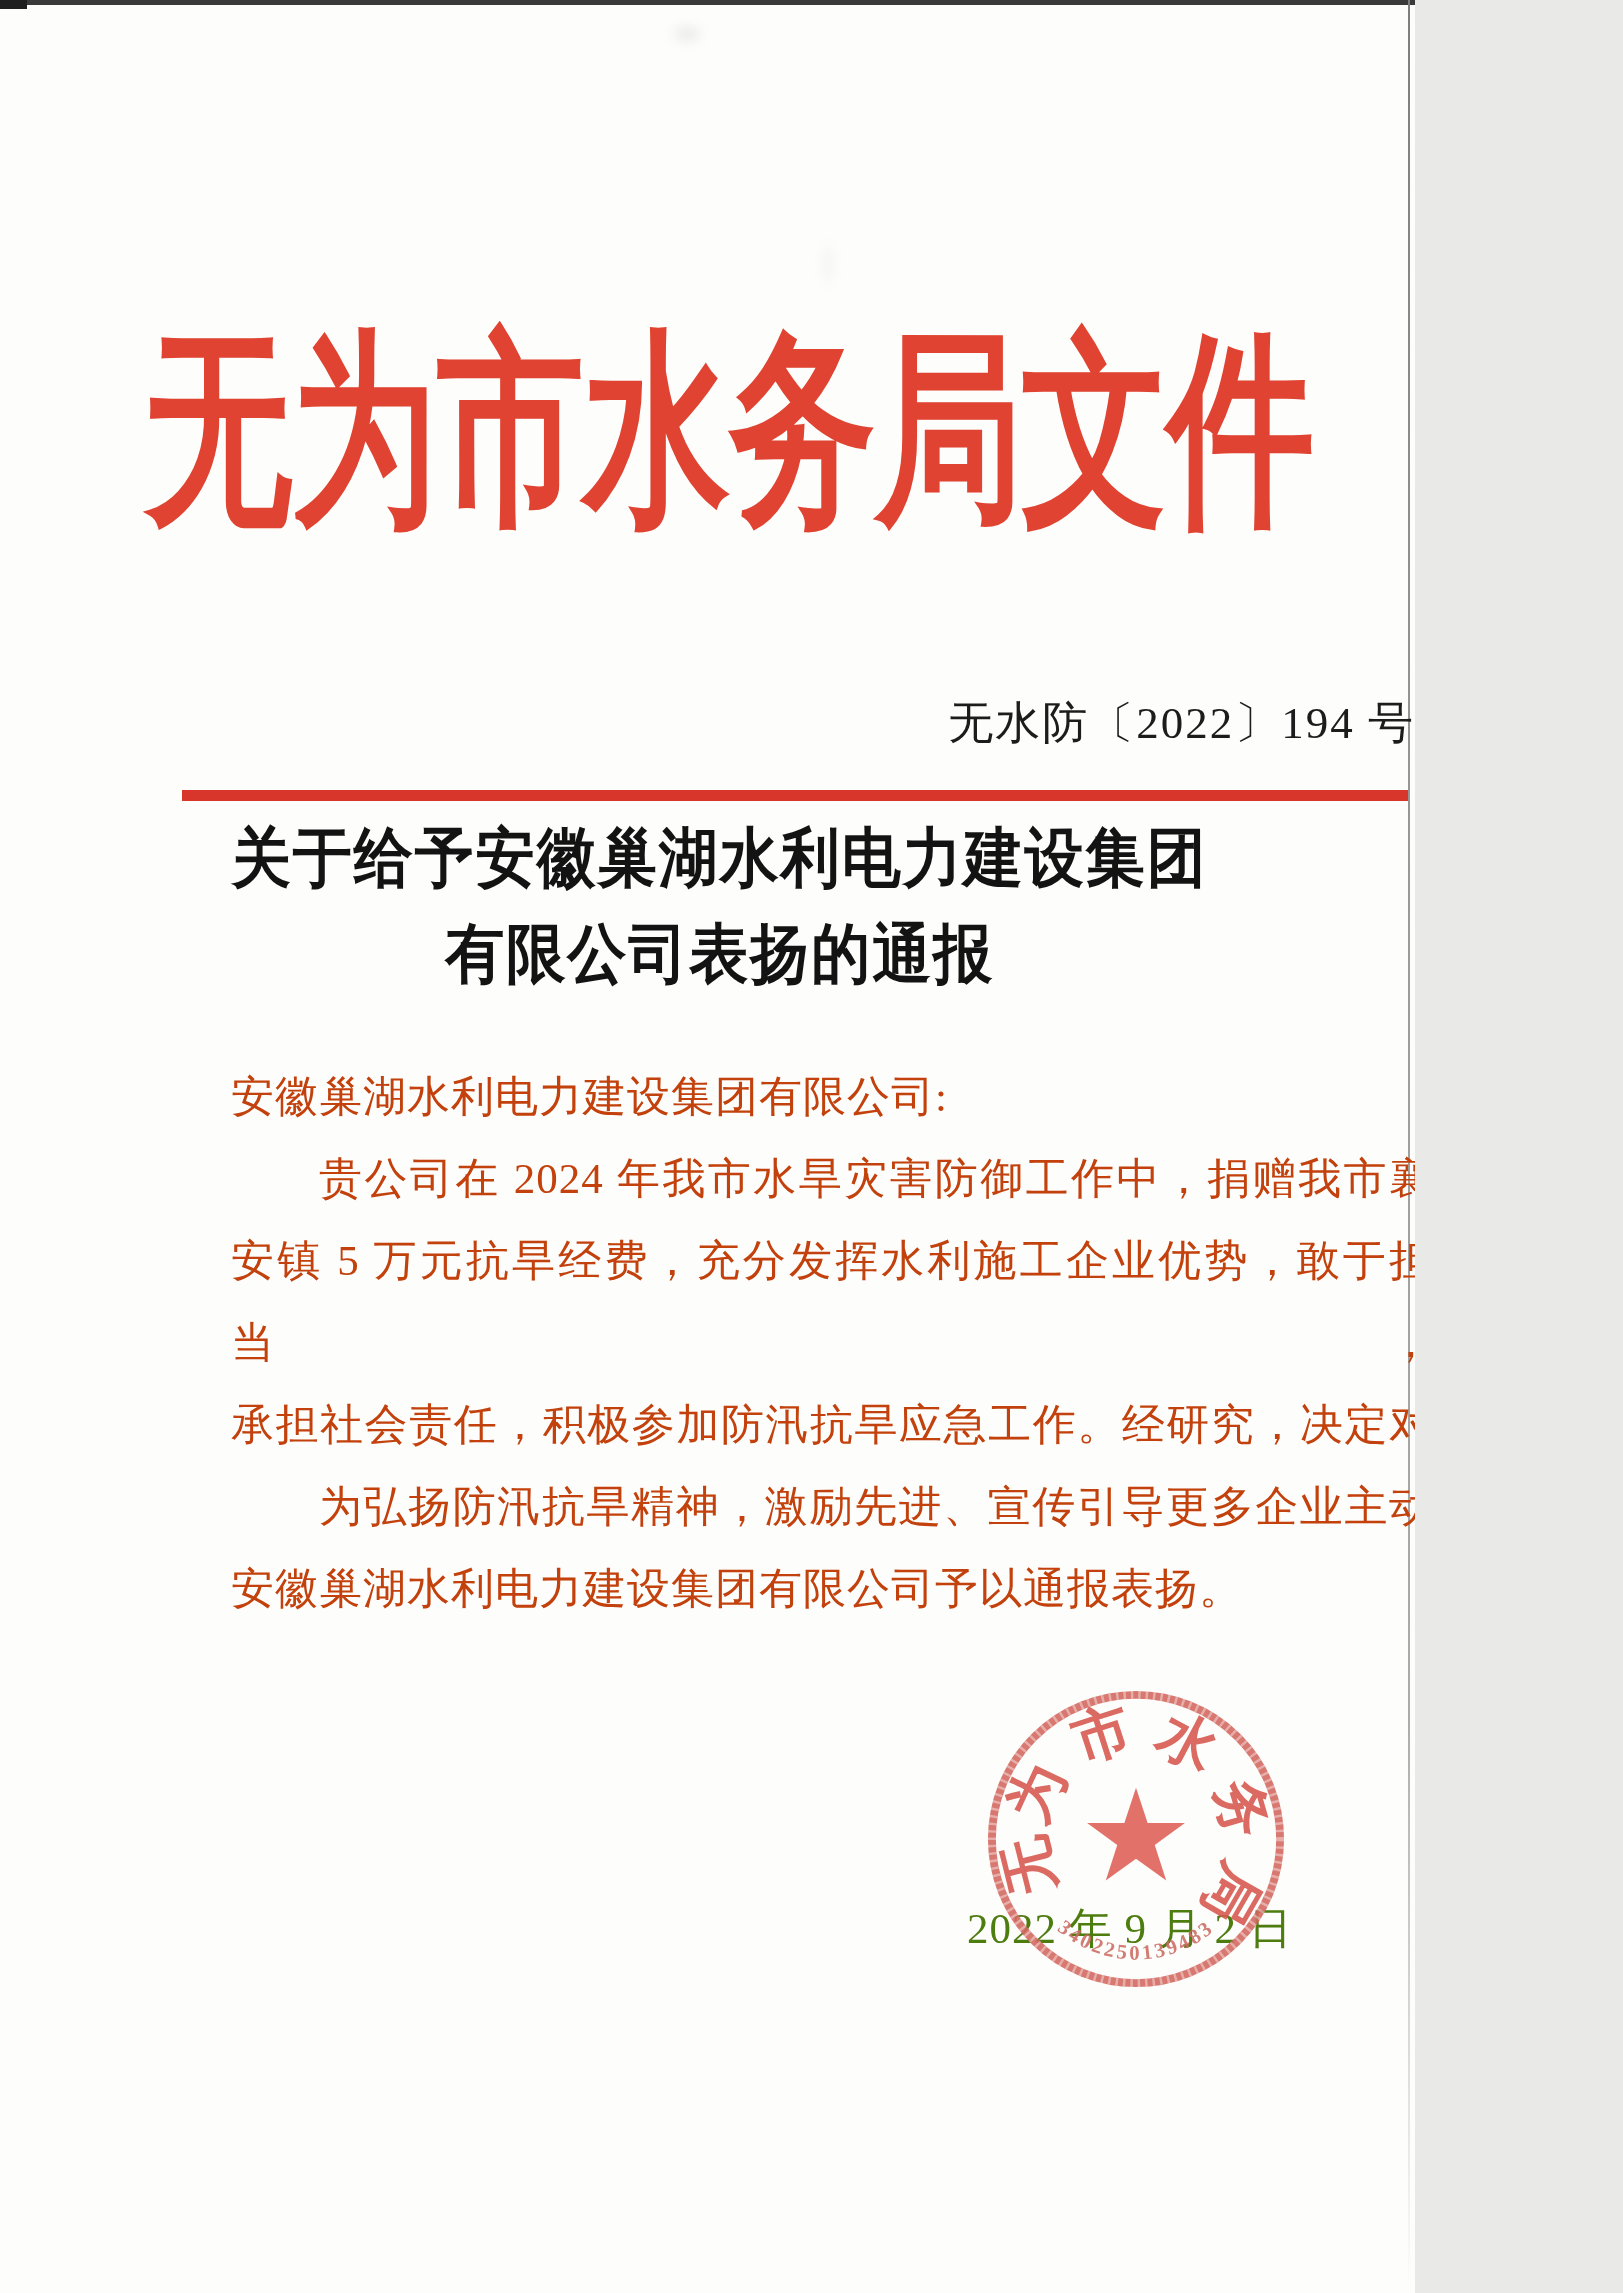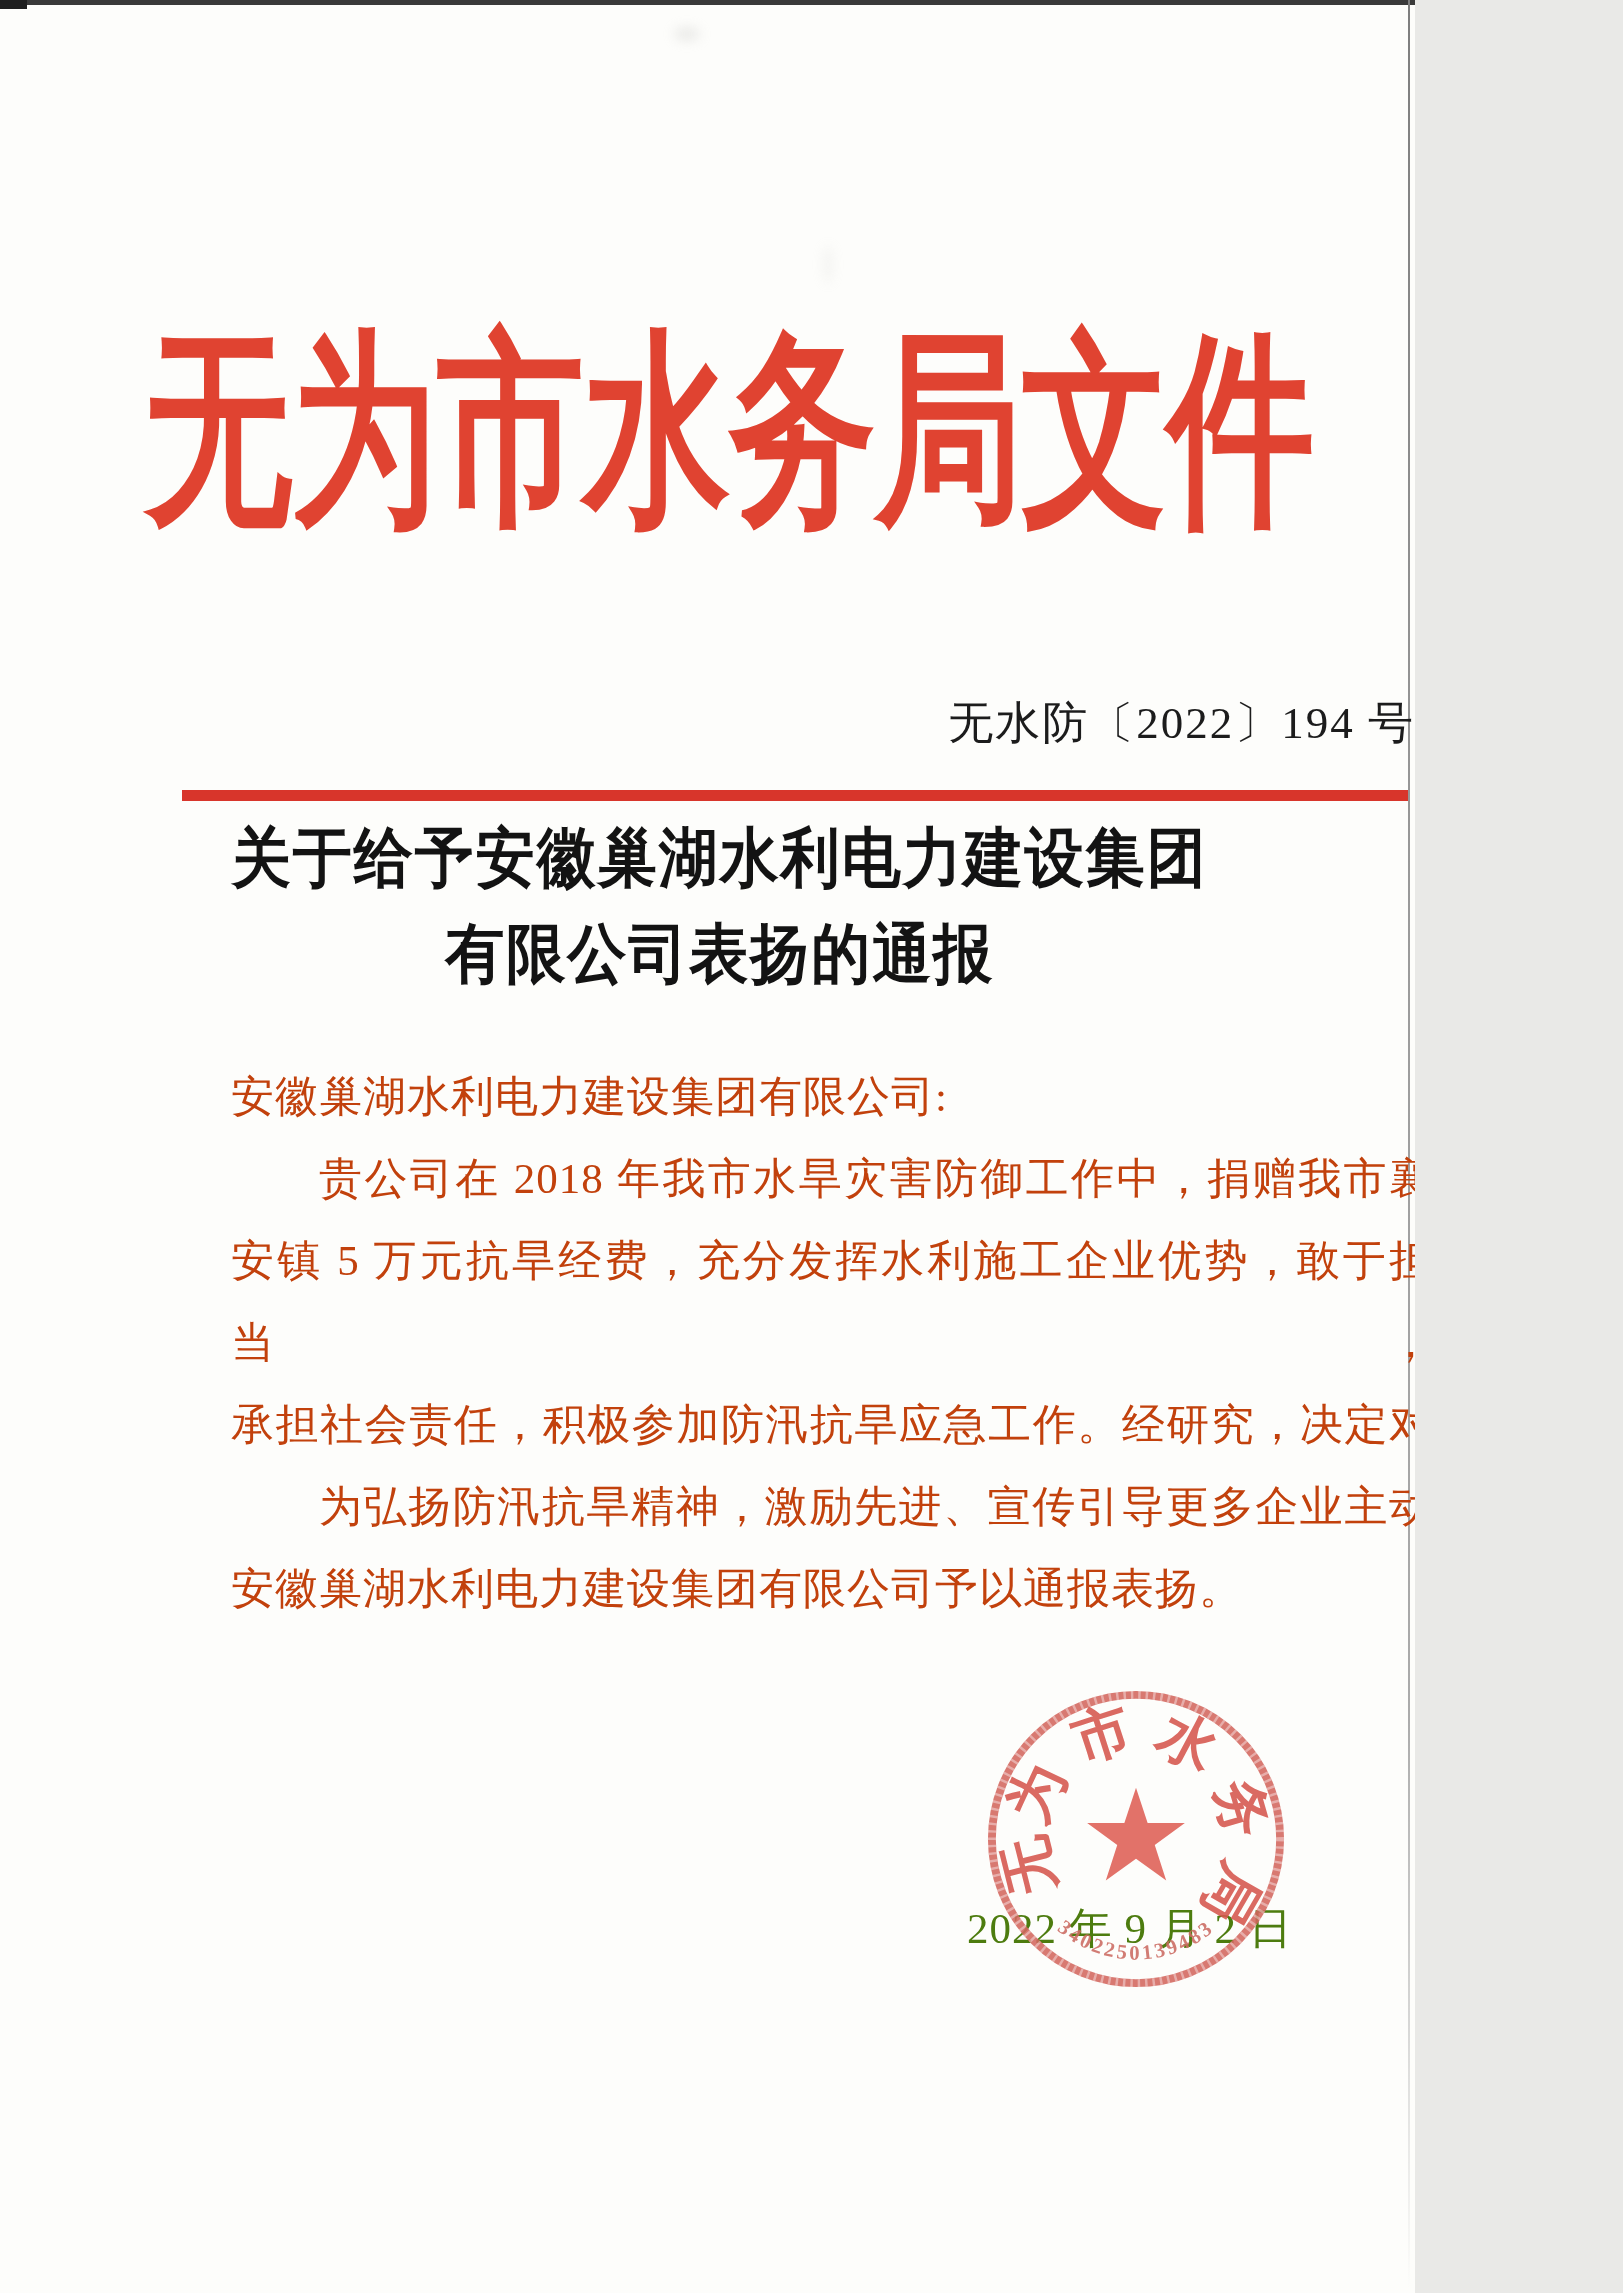--- a/index.html
+++ b/index.html
@@ -86,21 +86,21 @@
 
   <div class="red-rule"></div>
 
   <div class="doc-title">
     <div>关于给予安徽巢湖水利电力建设集团</div>
     <div>有限公司表扬的通报</div>
   </div>
 
   <div class="body-text">
       <div class="body-line">安徽巢湖水利电力建设集团有限公司:</div>
-      <div class="body-line indent justify">贵公司在 2018 年我市水旱灾害防御工作中，捐赠我市襄</div>
+      <div class="body-line indent justify">贵公司在 2024 年我市水旱灾害防御工作中，捐赠我市襄</div>
       <div class="body-line justify">安镇 5 万元抗旱经费，充分发挥水利施工企业优势，敢于担当，</div>
       <div class="body-line justify">承担社会责任，积极参加防汛抗旱应急工作。经研究，决定对</div>
       <div class="body-line indent justify">为弘扬防汛抗旱精神，激励先进、宣传引导更多企业主动</div>
       <div class="body-line">安徽巢湖水利电力建设集团有限公司予以通报表扬。</div>
     </div>
 
   <div class="doc-date">2022 年 9 月 2 日</div>
 
   <div class="seal">
     <svg viewBox="0 0 310 310" xmlns="http://www.w3.org/2000/svg">

